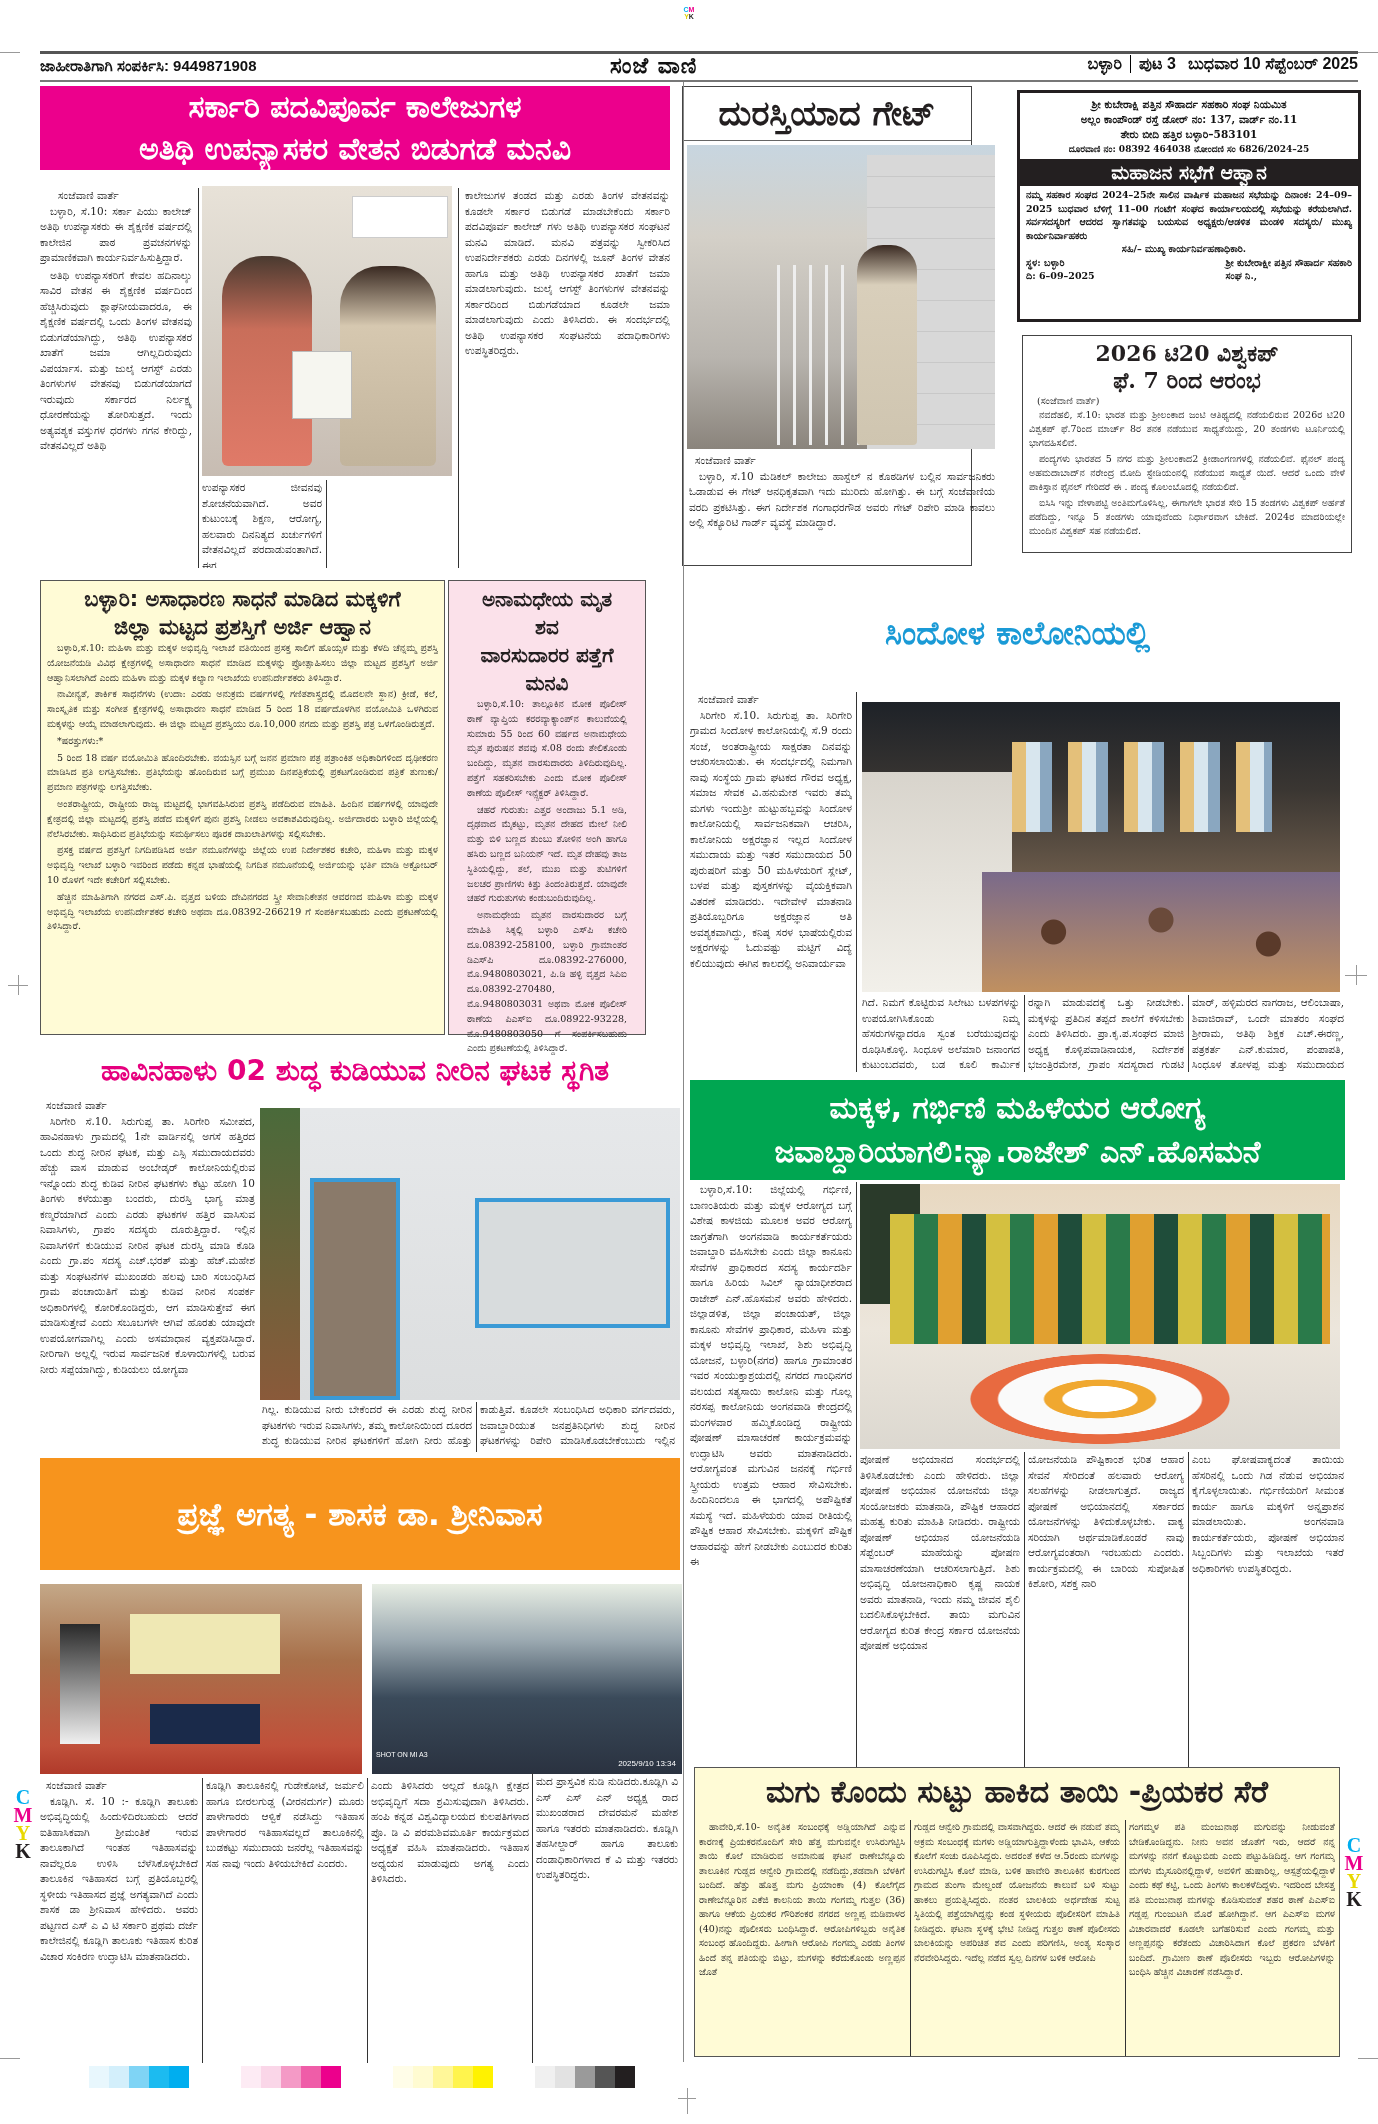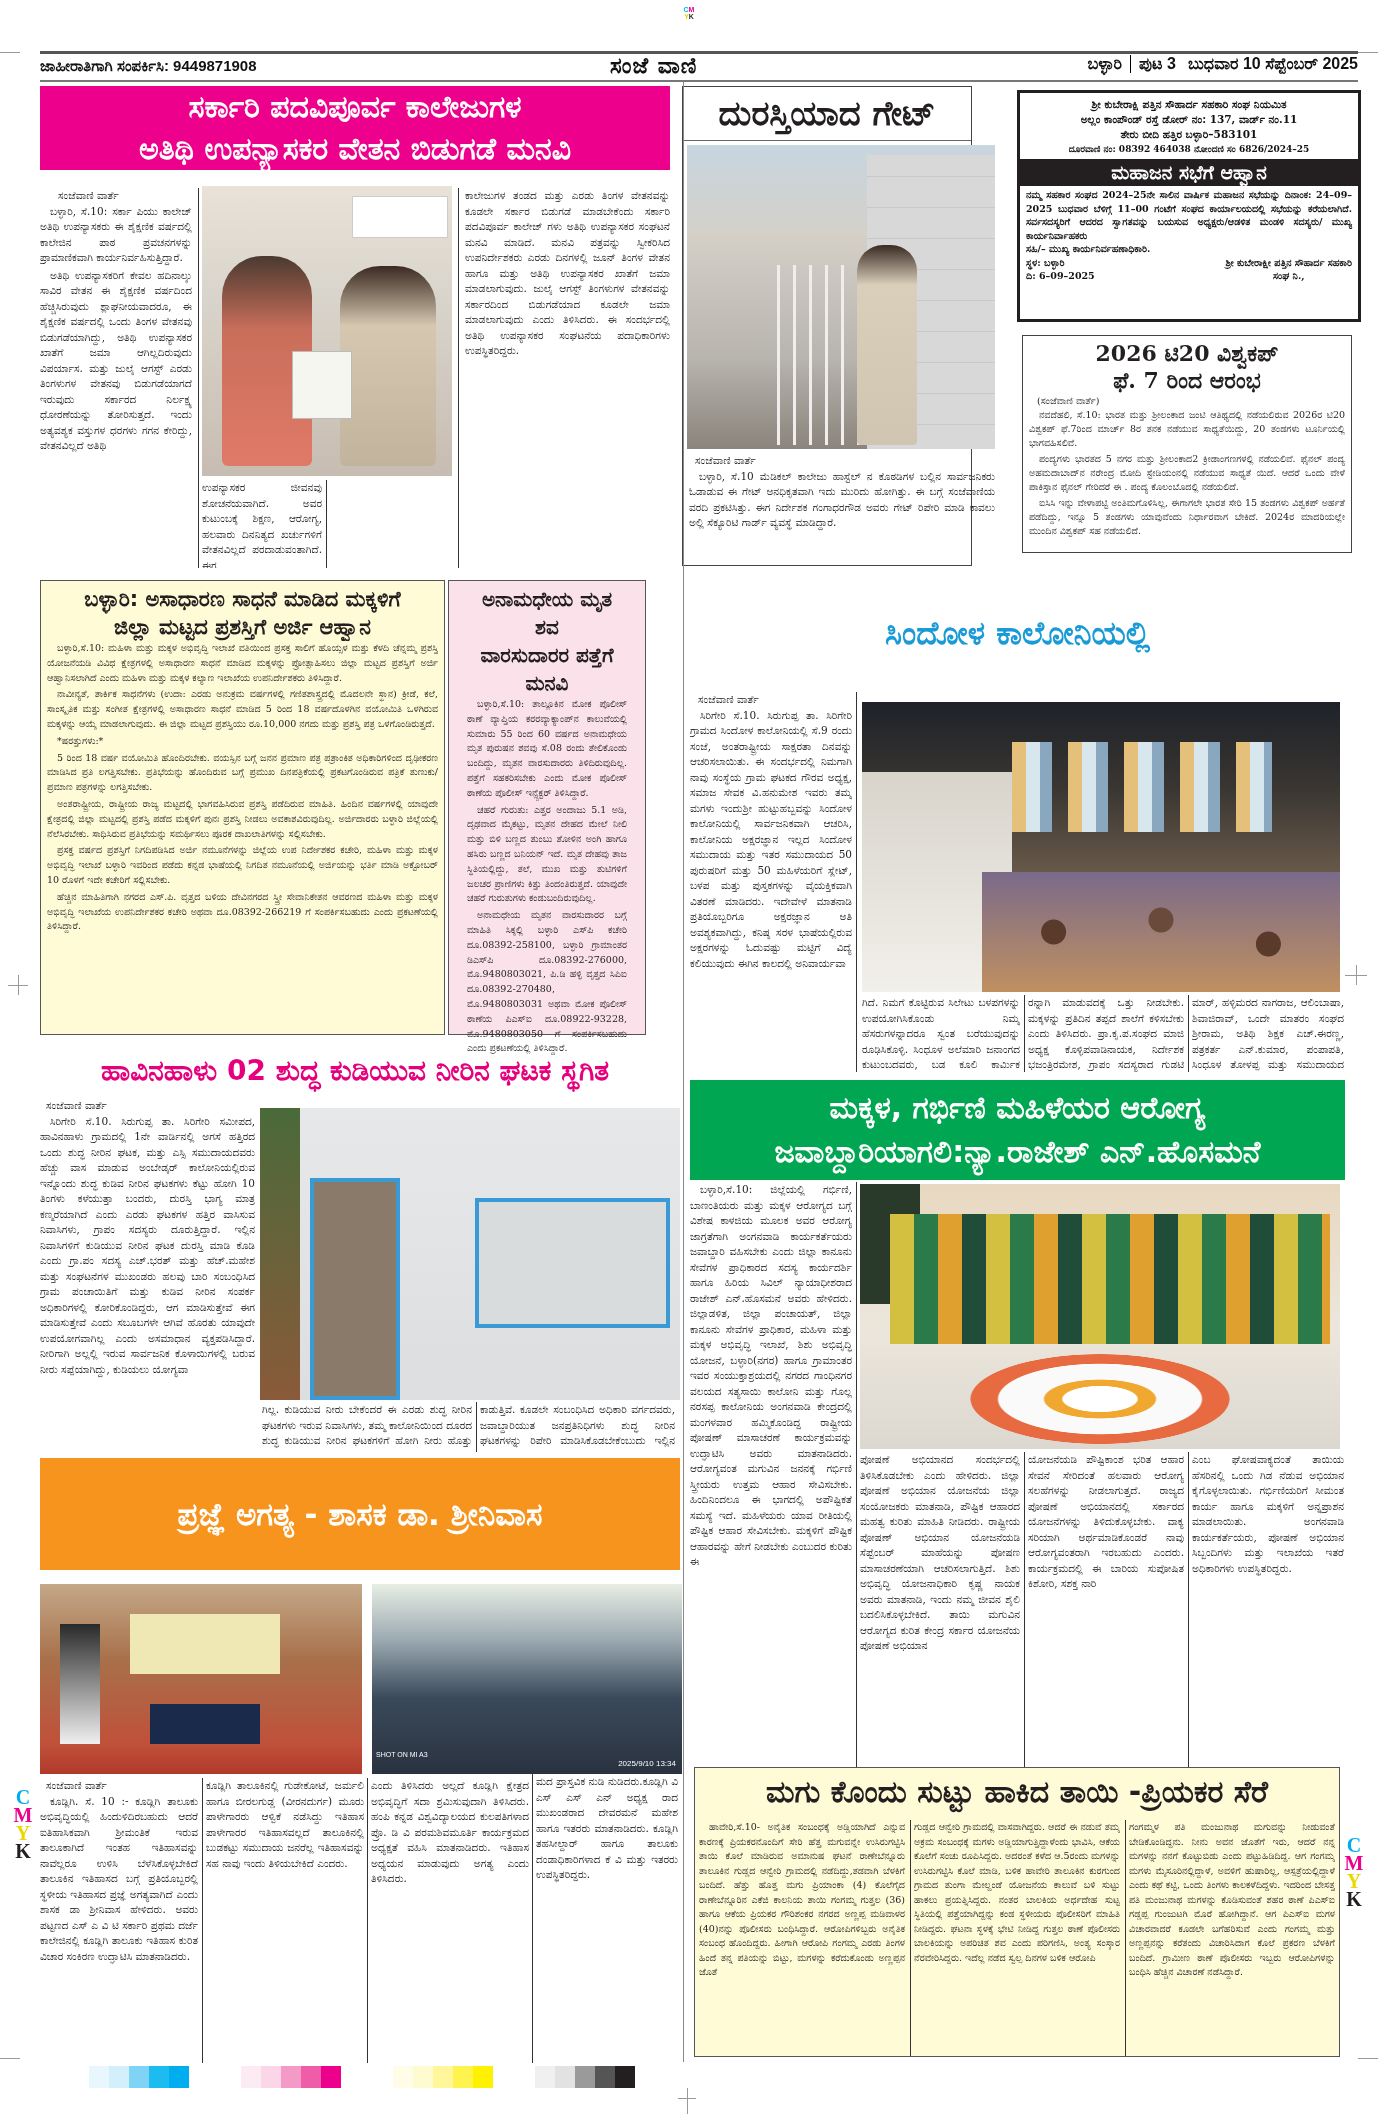--- a/index.html
+++ b/index.html
@@ -132,27 +132,27 @@
 
 <div class="abs" style="left:1017px;top:90px;width:344px;height:232px;border:3px solid #231f20;padding:4px 6px;font-family:'DejaVu Serif',serif">
   <div style="text-align:center;font-size:10.5px;line-height:15px;font-weight:bold">
     <div>ಶ್ರೀ ಕುಬೇರಾಕ್ಷಿ ಪತ್ತಿನ ಸೌಹಾರ್ದ ಸಹಕಾರಿ ಸಂಘ ನಿಯಮಿತ</div>
     <div>ಅಲ್ಲಂ ಕಾಂಪೌಂಡ್ ರಸ್ತೆ ಡೋರ್ ನಂ: 137, ವಾರ್ಡ್ ನಂ.11</div>
     <div>ತೇರು ಬೀದಿ ಹತ್ತಿರ ಬಳ್ಳಾರಿ–583101</div>
     <div style="font-size:9px">ದೂರವಾಣಿ ನಂ: 08392 464038 ನೋಂದಣಿ ಸಂ 6826/2024–25</div>
   </div>
   <div style="background:#231f20;color:#fff;text-align:center;font:bold 19px 'DejaVu Sans',sans-serif;margin:2px -6px;padding:2px 0">ಮಹಾಜನ ಸಭೆಗೆ ಆಹ್ವಾನ</div>
   <div style="font-size:9.5px;line-height:13.5px;text-align:justify;font-weight:bold">ನಮ್ಮ ಸಹಕಾರ ಸಂಘದ 2024–25ನೇ ಸಾಲಿನ ವಾರ್ಷಿಕ ಮಹಾಜನ ಸಭೆಯನ್ನು ದಿನಾಂಕ: 24–09–2025 ಬುಧವಾರ ಬೆಳಿಗ್ಗೆ 11–00 ಗಂಟೆಗೆ ಸಂಘದ ಕಾರ್ಯಾಲಯದಲ್ಲಿ ಸಭೆಯನ್ನು ಕರೆಯಲಾಗಿದೆ. ಸರ್ವಸದಸ್ಯರಿಗೆ ಆದರದ ಸ್ವಾಗತವನ್ನು ಬಯಸುವ ಅಧ್ಯಕ್ಷರು/ಆಡಳಿತ ಮಂಡಳಿ ಸದಸ್ಯರು/ ಮುಖ್ಯ ಕಾರ್ಯನಿರ್ವಾಹಕರು</div>
-  <div style="font-size:9.5px;line-height:14px;text-align:left;padding-right:10px;font-weight:bold">ಸಹಿ/– ಮುಖ್ಯ ಕಾರ್ಯನಿರ್ವಹಣಾಧಿಕಾರಿ.</div>
+  <div style="font-size:9.5px;line-height:14px;text-align:center;padding-right:10px;font-weight:bold">ಸಹಿ/– ಮುಖ್ಯ ಕಾರ್ಯನಿರ್ವಹಣಾಧಿಕಾರಿ.</div>
   <div style="display:flex;justify-content:space-between;font-size:9.5px;line-height:13px;font-weight:bold">
     <div>
         <div>ಸ್ಥಳ: ಬಳ್ಳಾರಿ</div>
         <div>ದಿ: 6–09–2025</div>
       </div>
-    <div style="text-align:center">
+    <div style="">
         <div>ಶ್ರೀ ಕುಬೇರಾಕ್ಷೀ ಪತ್ತಿನ ಸೌಹಾರ್ದ ಸಹಕಾರಿ</div>
         <div>ಸಂಘ ನಿ.,</div>
       </div>
   </div>
 </div>
 
 <div class="abs" style="left:1022px;top:335px;width:330px;height:218px;border:1px solid #444;padding:4px 6px">
   <div class="headline" style="flex-direction:column;font-size:22px;line-height:27px;font-family:'DejaVu Serif',serif;color:#231f20">
     <div>2026 ಟಿ20 ವಿಶ್ವಕಪ್</div>
     <div>ಫೆ. 7 ರಿಂದ ಆರಂಭ</div>

